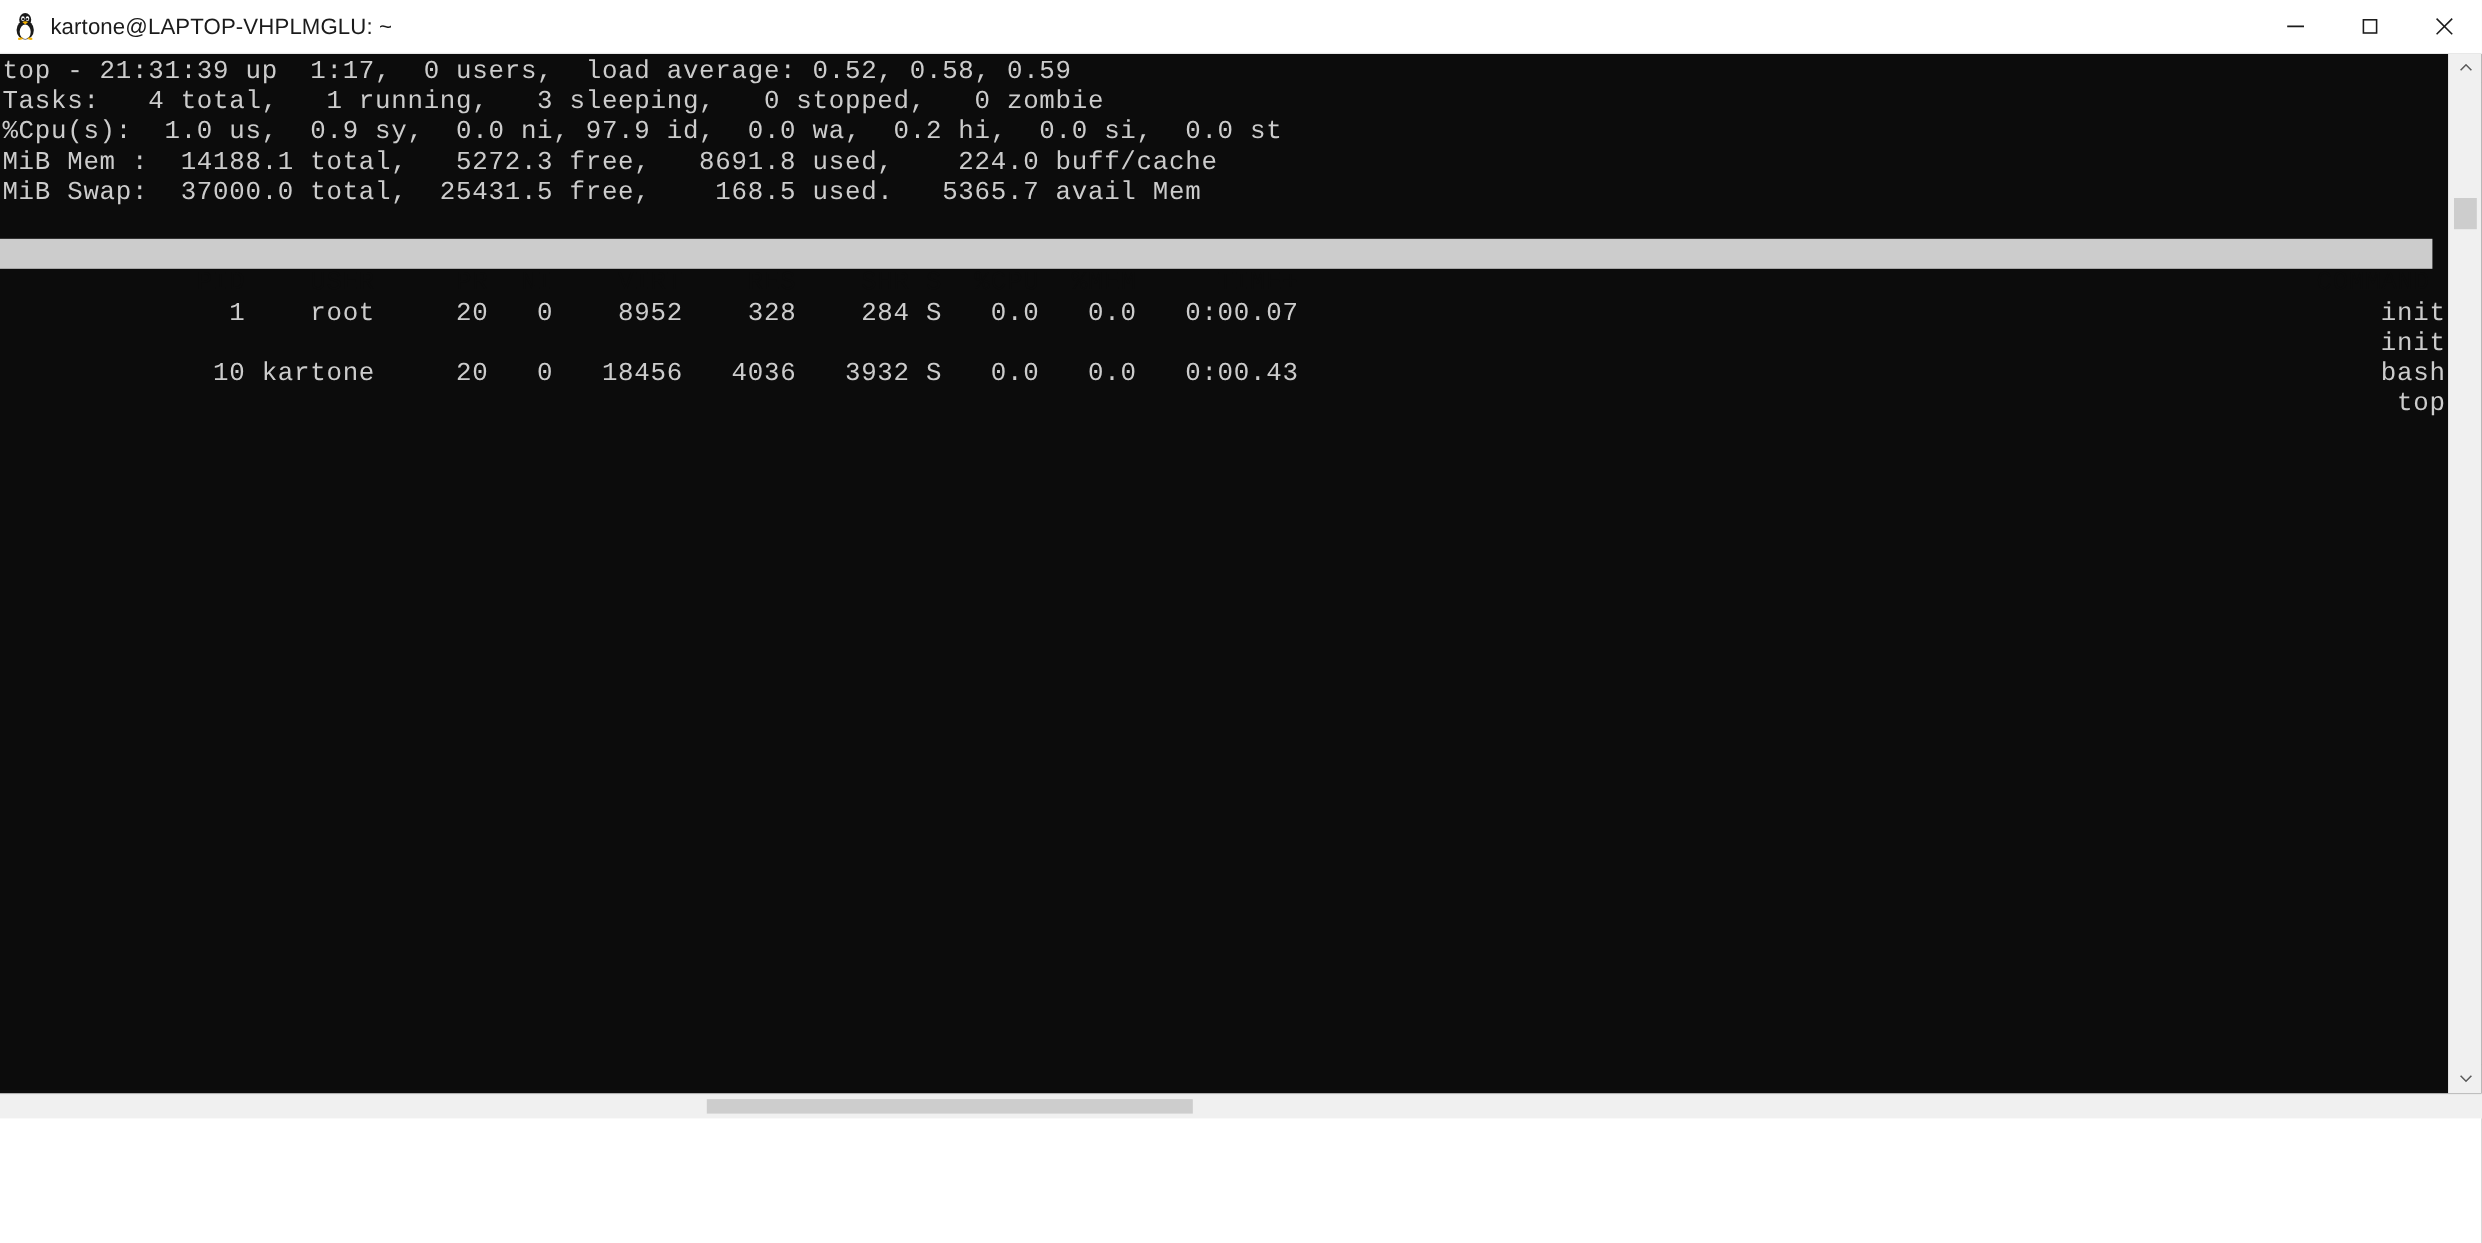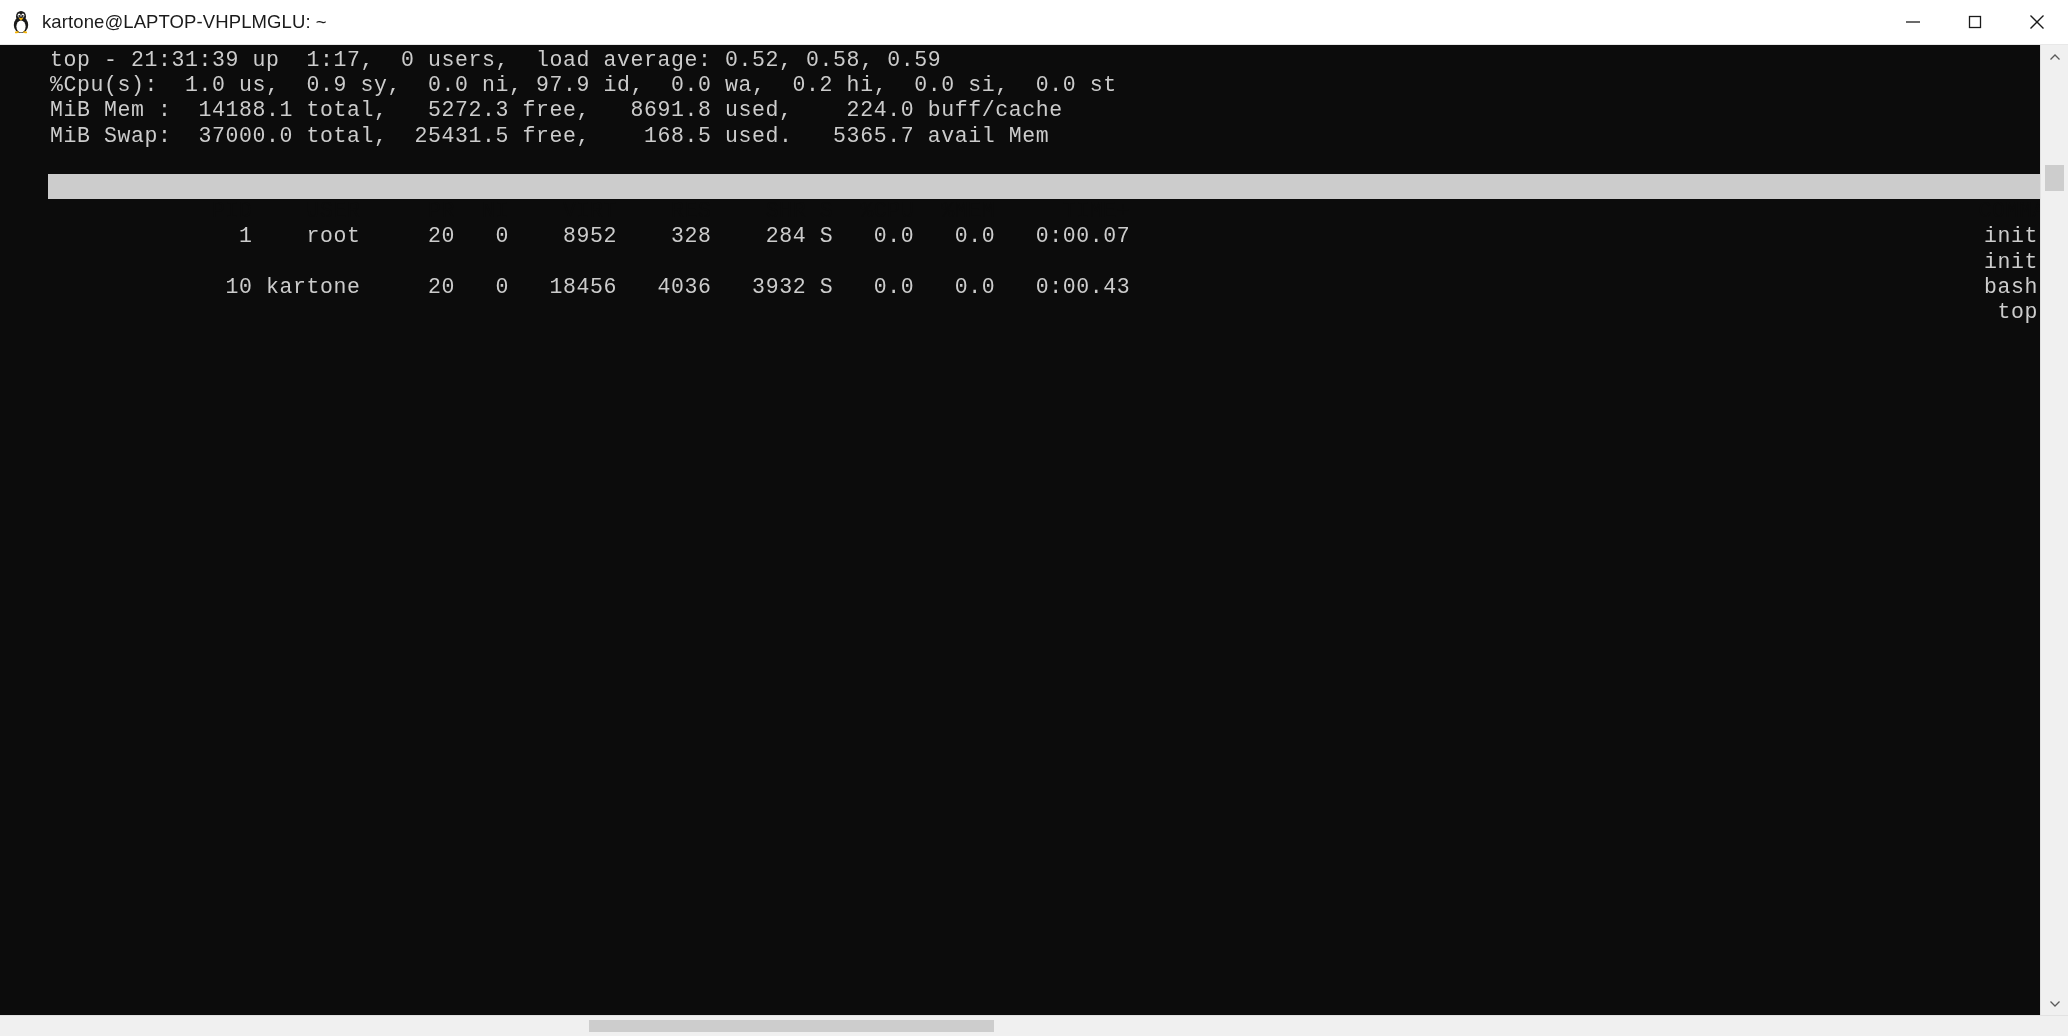--- a/index.html
+++ b/index.html
@@ -10,21 +10,21 @@
   body {
     width: 2068px;
     height: 1036px;
     overflow: hidden;
     font-family: "Liberation Sans", sans-serif;
   }
 
   .window {
     position: relative;
     width: 2068px;
-    height: 1036px;
+    height: 932px;
     background: #ffffff;
     display: flex;
     flex-direction: column;
   }
 
   
   .titlebar {
     height: 44px;
     min-height: 44px;
     background: #ffffff;
@@ -86,21 +86,20 @@
   }
   .tline {
     font-family: "Liberation Mono", monospace;
     font-size: 21.5px;
     line-height: 25.2px;
     color: #cccccc;
     white-space: pre;
     letter-spacing: 0.6px;
     padding-left: 2px;
     height: 25.2px;
-    margin-left: 48px;
   }
   .tline.blank { color: transparent; }
   .tline.header-row {
     background: #cccccc;
     color: #0c0c0c;
     letter-spacing: 0.6px;
     width: 2025px;
   }
 
   
@@ -202,20 +201,21 @@
           <line x1="17.5" y1="4.5" x2="4.5" y2="17.5" stroke="#1b1b1b" stroke-width="1.3"></line>
         </svg>
       </div>
     </div>
   </div>
 
   <div class="term-wrap">
 
     <div class="term">
       <div class="tline">top - 21:31:39 up  1:17,  0 users,  load average: 0.52, 0.58, 0.59</div>
+      <div class="tline">Tasks:   4 total,   1 running,   3 sleeping,   0 stopped,   0 zombie</div>
       <div class="tline">%Cpu(s):  1.0 us,  0.9 sy,  0.0 ni, 97.9 id,  0.0 wa,  0.2 hi,  0.0 si,  0.0 st</div>
       <div class="tline">MiB Mem :  14188.1 total,   5272.3 free,   8691.8 used,    224.0 buff/cache</div>
       <div class="tline">MiB Swap:  37000.0 total,  25431.5 free,    168.5 used.   5365.7 avail Mem</div>
       <div class="tline blank"> </div>
 
       <div class="tline header-row" style="position:relative;">
         <span>    PID    USER     PR  NI    VIRT    RES    SHR S  %CPU  %MEM     TIME+</span><span style="position:absolute; right:2px;">COMMAND</span>
       </div>
 
       <div class="tline" style="position:relative;">

